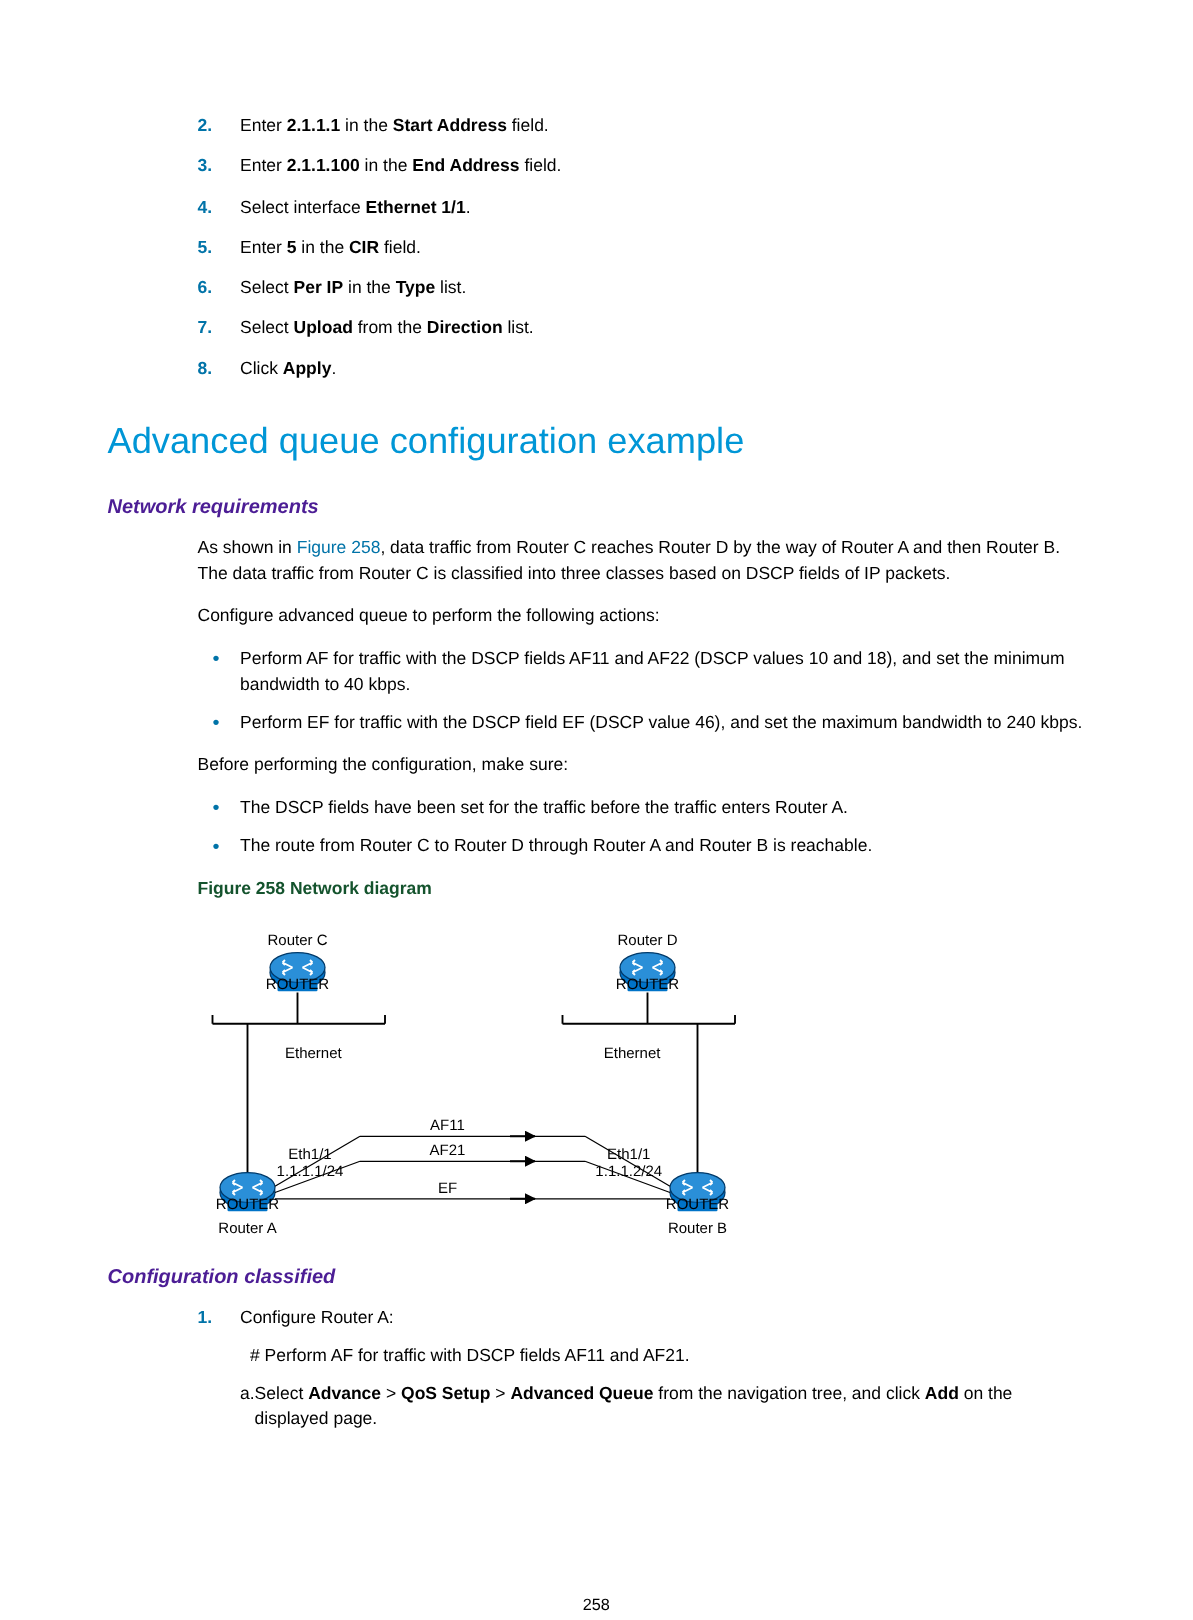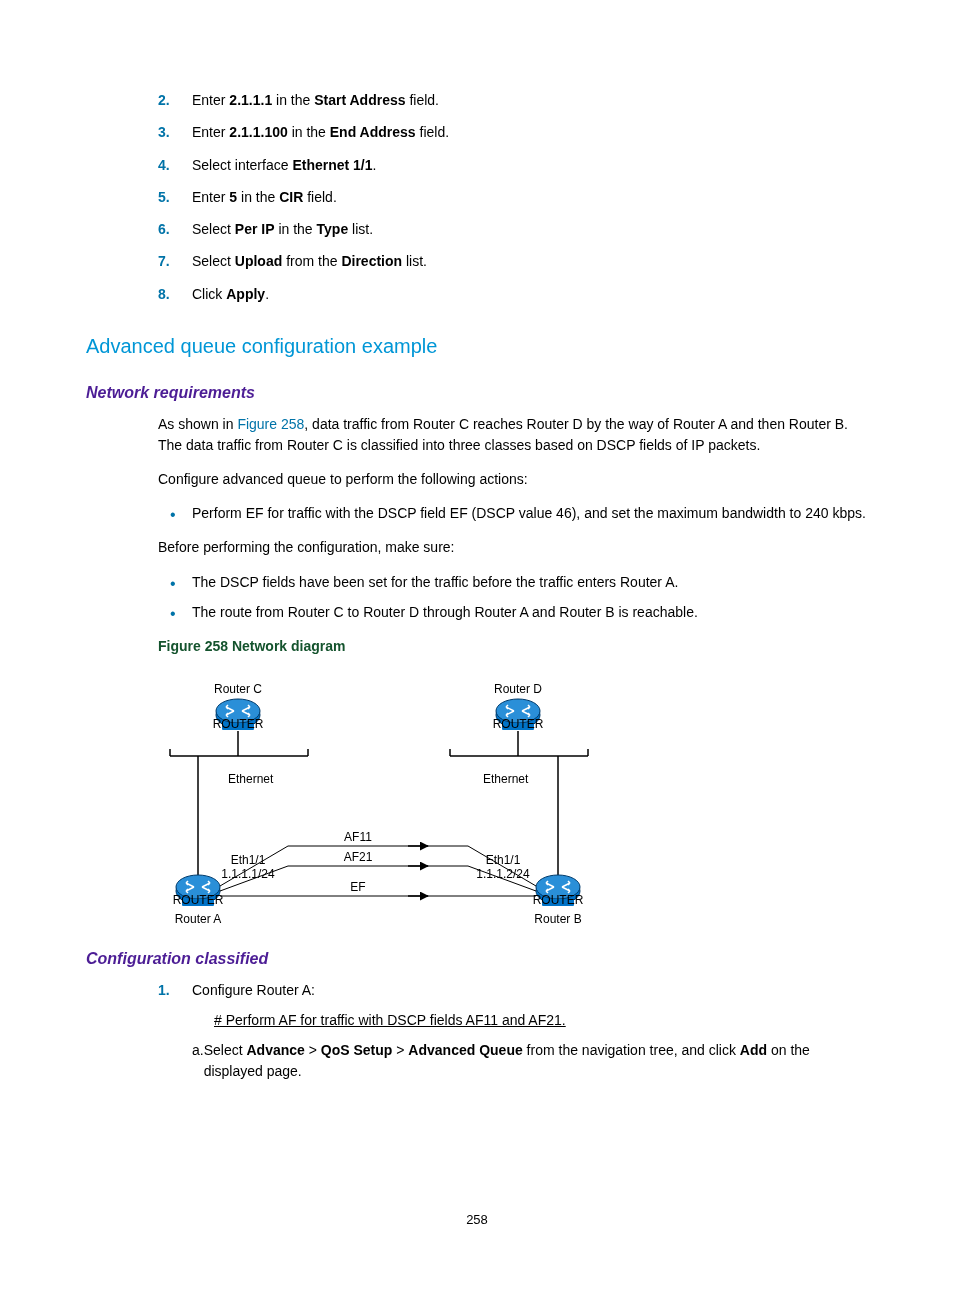--- a/index.html
+++ b/index.html
@@ -21,21 +21,21 @@
     margin-bottom: 12px;
   }
   .ol-steps .num {
     color: #0073a8;
     font-weight: bold;
     min-width: 34px;
   }
   h1.section-title {
     color: #0096d6;
     font-weight: 400;
-    font-size: 20px;
+    font-size: 29px;
     margin: 20px 0 20px 0;
   }
   h2.sub-title {
     color: #4c1d95;
     font-weight: bold;
     font-size: 16px;
     margin: 16px 0 10px 0;
     font-style: italic;
   }
   .body-block {
@@ -90,24 +90,23 @@
   .ol-inner .step {
     display: flex;
     margin-bottom: 10px;
   }
   .ol-inner .num {
     color: #0073a8;
     font-weight: bold;
     min-width: 34px;
   }
   .ol-inner .sub {
-    margin-left: 22px;
+    margin-left: 8px;
     margin-top: 10px;
     margin-bottom: 10px;
-    text-decoration: underline;
   }
   .page-num {
     text-align: center;
     margin-top: 120px;
     font-size: 13px;
   }
   b { font-weight: bold; }
 </style>
 </head>
 <body>
@@ -146,20 +145,21 @@
 <h1 class="section-title">Advanced queue configuration example</h1>
 
 <h2 class="sub-title">Network requirements</h2>
 
 <div class="body-block">
   <p class="para">
     <span>As shown in </span><span class="figure-ref">Figure 258</span><span>, data traffic from Router C reaches Router D by the way of Router A and then Router B. The data traffic from Router C is classified into three classes based on DSCP fields of IP packets.</span>
   </p>
   <p class="para">Configure advanced queue to perform the following actions:</p>
   <ul class="bullets" id="bullets1">
+      <li>Perform AF for traffic with the DSCP fields AF11 and AF22 (DSCP values 10 and 18), and set the minimum bandwidth to 40 kbps.</li>
       <li>Perform EF for traffic with the DSCP field EF (DSCP value 46), and set the maximum bandwidth to 240 kbps.</li>
     </ul>
   <p class="para">Before performing the configuration, make sure:</p>
   <ul class="bullets" id="bullets2">
       <li>The DSCP fields have been set for the traffic before the traffic enters Router A.</li>
       <li>The route from Router C to Router D through Router A and Router B is reachable.</li>
     </ul>
 </div>
 
 <div class="figure-title">Figure 258 Network diagram</div>

